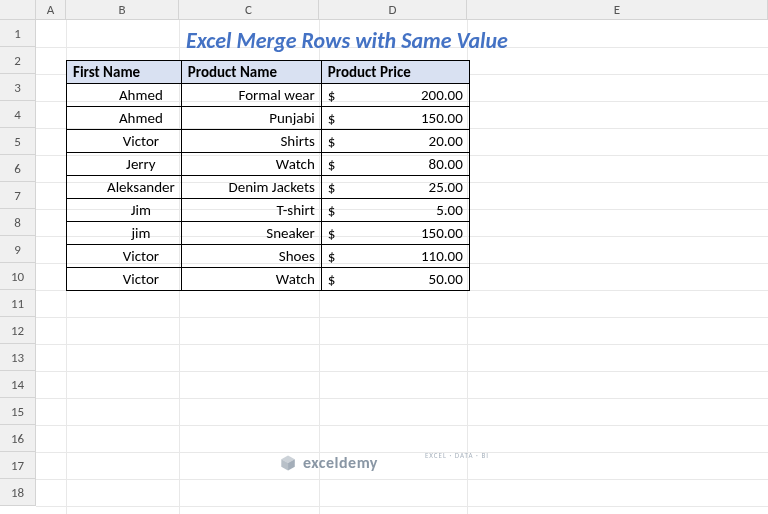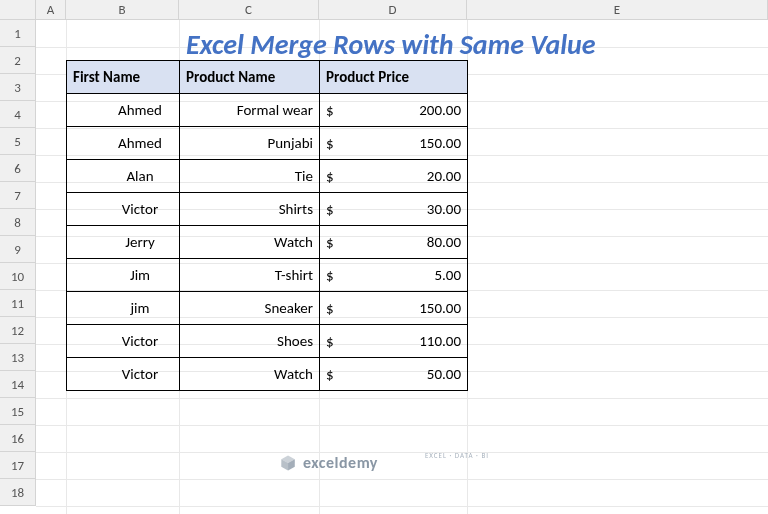--- a/index.html
+++ b/index.html
@@ -6,23 +6,23 @@
 body { font-family: Calibri, Arial, sans-serif; background: #fff; width: 768px; height: 514px; position: relative; overflow: hidden; }
 .grid { position: absolute; top: 0; left: 0; width: 768px; height: 514px; }
 .col-headers { display: flex; height: 20px; background: #f0f0f0; border-bottom: 1px solid #d4d4d4; }
 .corner { width: 36px; border-right: 1px solid #d4d4d4; background: #f0f0f0; }
 .col-h { text-align: center; font-size: 13px; color: #555; border-right: 1px solid #d4d4d4; line-height: 20px; }
 .row-headers { position: absolute; top: 20px; left: 0; width: 36px; background: #f0f0f0; border-right: 1px solid #d4d4d4; }
 .row-h { height: 27px; text-align: center; font-size: 13px; color: #555; border-bottom: 1px solid #d4d4d4; line-height: 27px; }
 .gridlines { position: absolute; top: 20px; left: 36px; width: 732px; height: 494px; pointer-events: none; }
 .vl { position: absolute; top: 0; bottom: 0; width: 1px; background: #e8e8e8; }
 .hl { position: absolute; left: 0; right: 0; height: 1px; background: #e8e8e8; }
-.title { position: absolute; top: 27px; left: 186px; font-size: 28px; font-style: italic; font-weight: bold; color: #4472C4; }
+.title { position: absolute; top: 27px; left: 186px; font-size: 22px; font-style: italic; font-weight: bold; color: #4472C4; }
 .table { position: absolute; top: 60px; left: 66px; border-collapse: collapse; }
-.table th, .table td { border: 1.5px solid #000; height: 33px; font-size: 15px; padding: 0 6px; }
+.table th, .table td { border: 1.5px solid #000; height: 23px; font-size: 15px; padding: 0 6px; }
 .table th { background: #D9E1F2; font-weight: bold; text-align: left; }
 .table th.col-b { width: 113px; }
 .table th.col-c { width: 140px; }
 .table th.col-d { width: 148px; }
 .table td.name { text-align: center; padding-left: 40px; }
 .table td.product { text-align: right; }
 .table td.price { position: relative; padding: 0; }
 .table td.price .dollar { position: absolute; left: 6px; top: 50%; transform: translateY(-50%); }
 .table td.price .amount { position: absolute; right: 6px; top: 50%; transform: translateY(-50%); margin-left: 20px; }
 .logo { position: absolute; left: 50%; transform: translateX(-50%); bottom: 42px; display: flex; align-items: center; gap: 6px; color: #9aa5b1; }
@@ -109,41 +109,41 @@
   </tr>
         <tr>
     <td class="name">Ahmed</td>
     <td class="product">Punjabi</td>
     <td class="price">
             <span class="dollar">$</span>
             <span class="amount">150.00</span>
           </td>
   </tr>
         <tr>
-    <td class="name">Alan</td>
-    <td class="product">Tie</td>
-    <td class="price">
-            <span class="dollar">$</span>
-            <span class="amount">20.00</span>
-          </td>
-  </tr>
-        <tr>
     <td class="name">Victor</td>
     <td class="product">Shirts</td>
     <td class="price">
             <span class="dollar">$</span>
-            <span class="amount">30.00</span>
+            <span class="amount">20.00</span>
           </td>
   </tr>
         <tr>
     <td class="name">Jerry</td>
     <td class="product">Watch</td>
     <td class="price">
             <span class="dollar">$</span>
             <span class="amount">80.00</span>
+          </td>
+  </tr>
+        <tr>
+    <td class="name">Aleksander</td>
+    <td class="product">Denim Jackets</td>
+    <td class="price">
+            <span class="dollar">$</span>
+            <span class="amount">25.00</span>
           </td>
   </tr>
         <tr>
     <td class="name">Jim</td>
     <td class="product">T-shirt</td>
     <td class="price">
             <span class="dollar">$</span>
             <span class="amount">5.00</span>
           </td>
   </tr>

